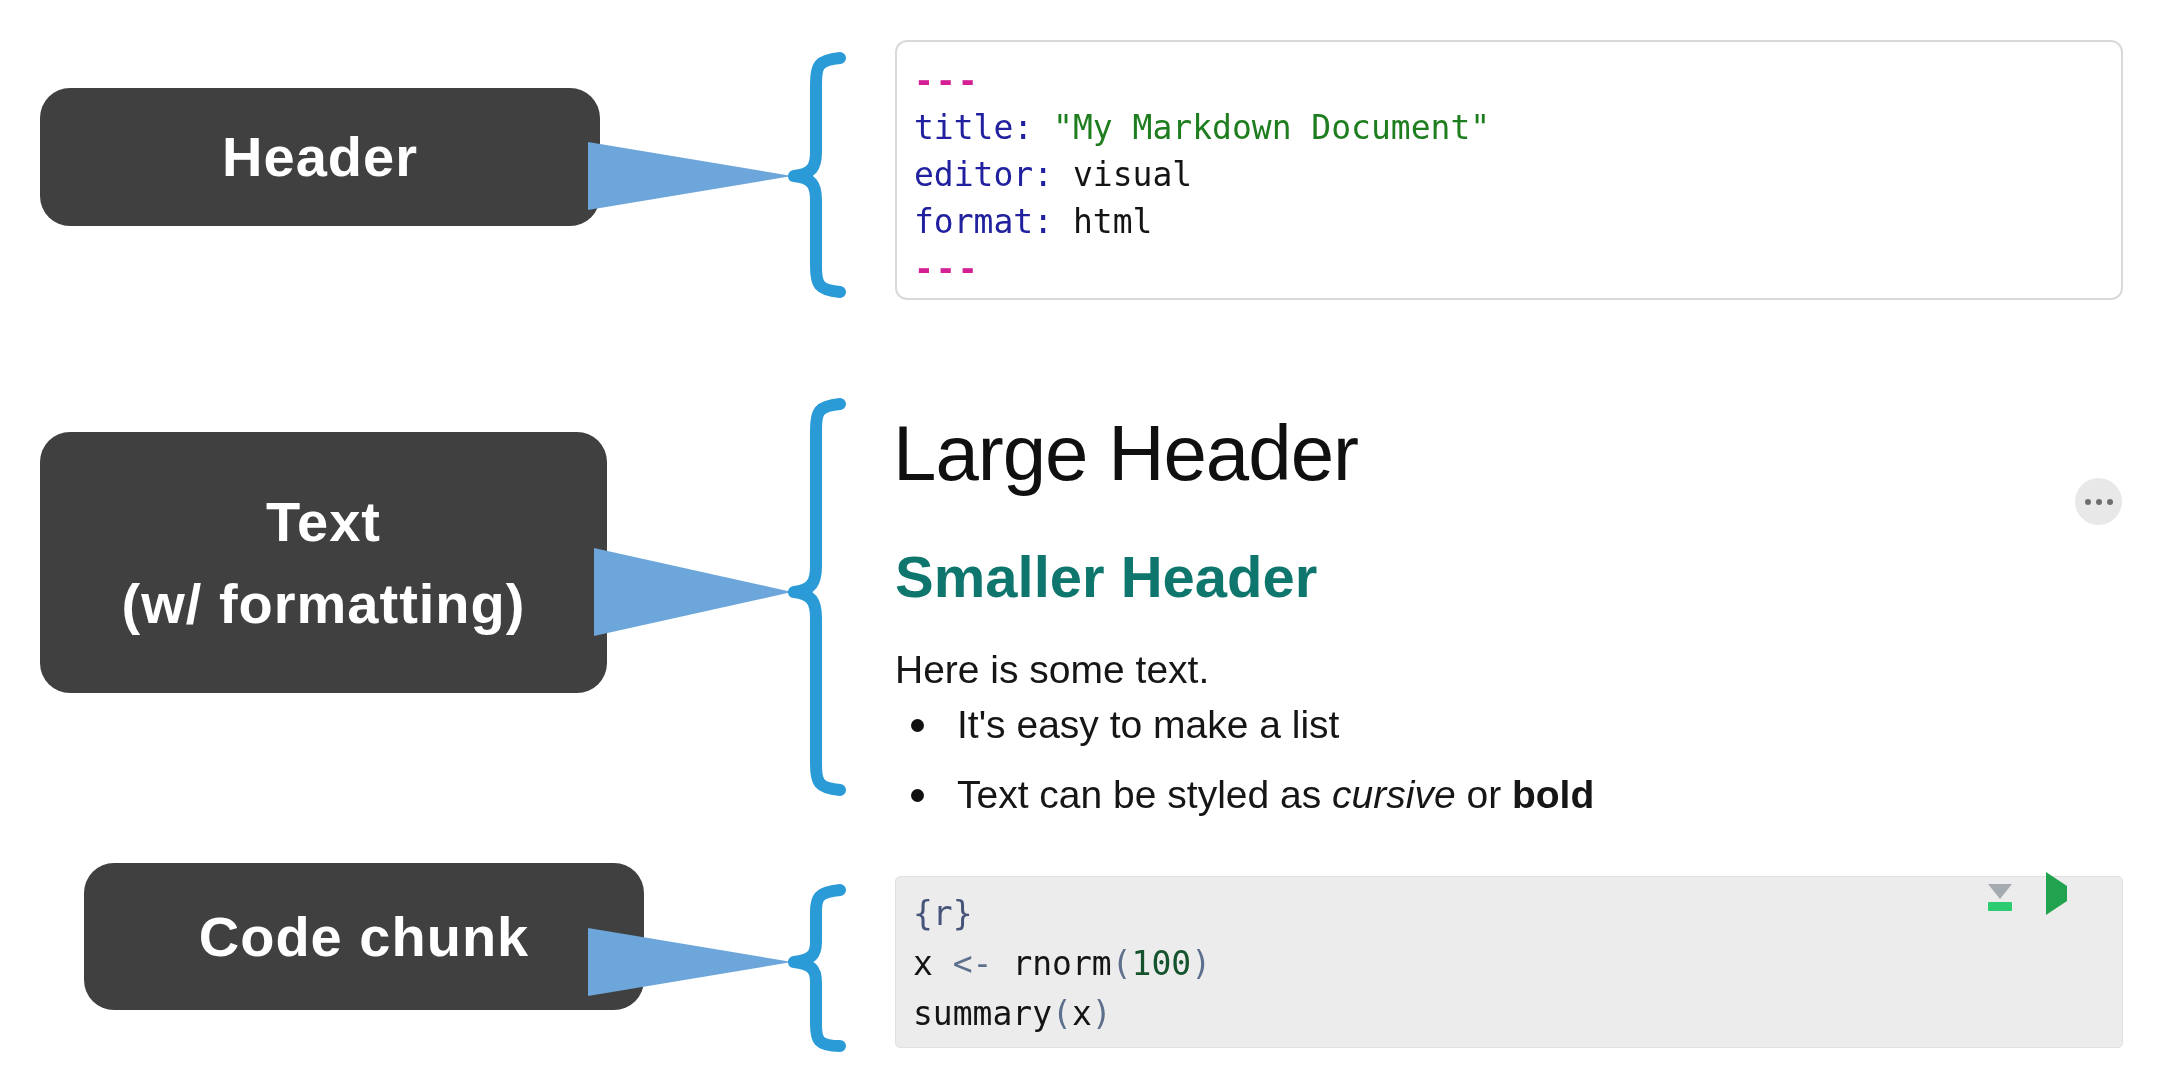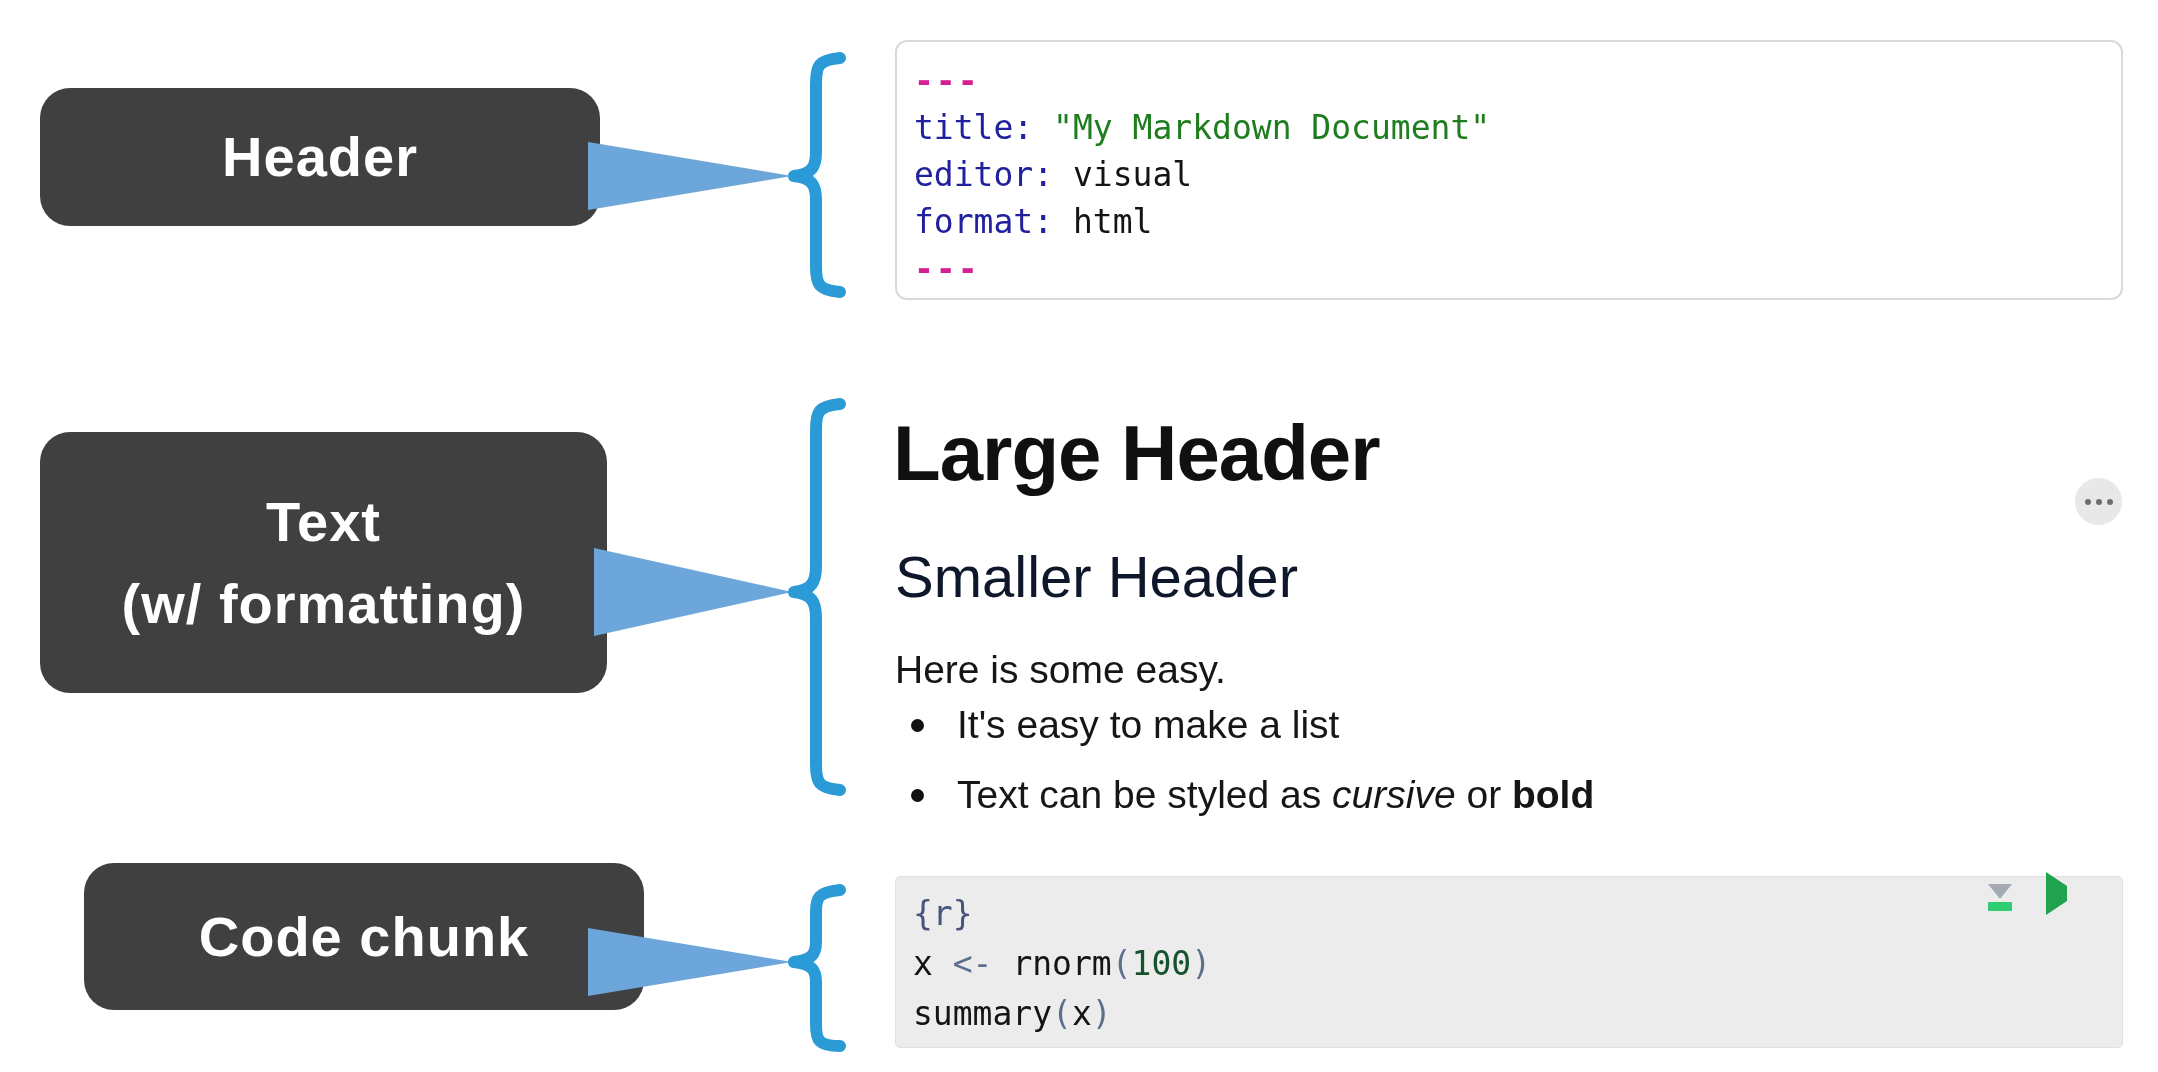--- a/index.html
+++ b/index.html
@@ -29,22 +29,22 @@
     background:#ffffff;border:2px solid #d9d9d9;border-radius:12px;box-sizing:border-box;
     padding:15px 0 0 17px;
     font-family:"DejaVu Sans Mono","Liberation Mono",monospace;font-size:33px;line-height:47px;
     color:#141414;
   }
   .yaml-delim{color:#D42094;font-weight:700;letter-spacing:2px;}
   .yaml-key{color:#21209F;}
   .yaml-string{color:#1E7D1E;}
   .yaml-plain{color:#141414;}
   
-  .doc-h1{position:absolute;left:893px;top:362px;font-size:78px;font-weight:700;color:#101010;letter-spacing:-1px;line-height:1;}
-  .doc-h2{position:absolute;left:895px;top:500px;font-size:58px;font-weight:400;color:#0f172a;line-height:1;}
+  .doc-h1{position:absolute;left:893px;top:362px;font-size:78px;font-weight:400;color:#101010;letter-spacing:-1px;line-height:1;}
+  .doc-h2{position:absolute;left:895px;top:500px;font-size:58px;font-weight:700;color:#0f766e;line-height:1;}
   .doc-p{position:absolute;left:895px;top:608px;font-size:39px;color:#161616;line-height:1.2;}
   .bullet-row{position:absolute;left:911px;display:flex;align-items:flex-start;font-size:39px;color:#161616;line-height:1.2;}
   #bullet-1{top:702px;}
   #bullet-2{top:772px;}
   .bullet-dot{width:13px;height:13px;border-radius:50%;background:#111;margin:17px 33px 0 0;flex:none;}
   .it{font-style:italic;}
   .bd{font-weight:700;}
   
   #more-btn{
     position:absolute;left:2075px;top:478px;width:47px;height:47px;border-radius:50%;
@@ -104,21 +104,21 @@
   <div id="yaml-box">
     <div class="code-line"><span class="yaml-delim">---</span></div>
     <div class="code-line"><span class="yaml-key">title:</span> <span class="yaml-string">"My Markdown Document"</span></div>
     <div class="code-line"><span class="yaml-key">editor:</span> <span class="yaml-plain">visual</span></div>
     <div class="code-line"><span class="yaml-key">format:</span> <span class="yaml-plain">html</span></div>
     <div class="code-line"><span class="yaml-delim">---</span></div>
   </div>
 
   <h1 class="doc-h1">Large Header</h1>
   <h2 class="doc-h2">Smaller Header</h2>
-  <p class="doc-p">Here is some easy.</p>
+  <p class="doc-p">Here is some text.</p>
 
   <div class="bullet-row" id="bullet-2">
     <span class="bullet-dot"></span>
     <span><span>Text can be styled as</span> <span class="it">cursive</span> <span>or</span> <span class="bd">bold</span></span>
   </div>
   <div class="bullet-row" id="bullet-1">
     <span class="bullet-dot"></span>
     <span>It's easy to make a list</span>
   </div>
 

